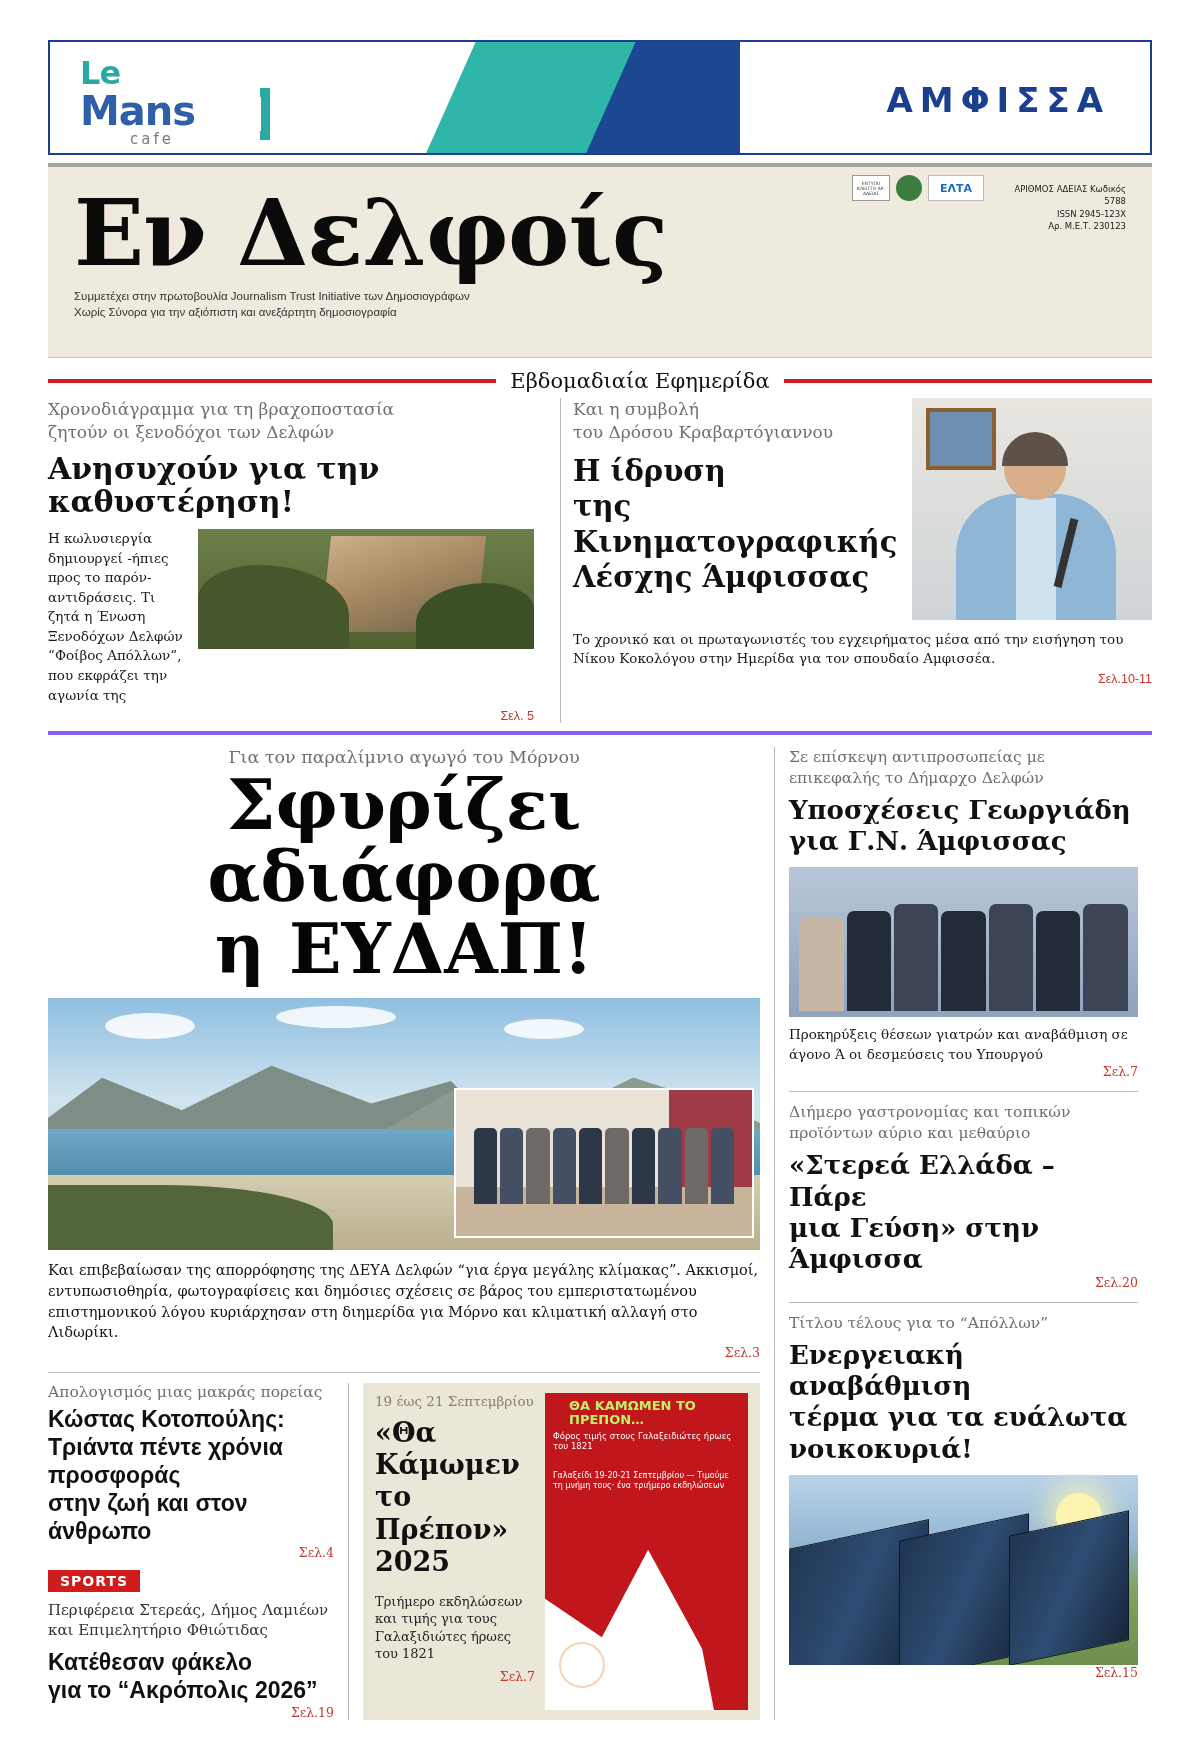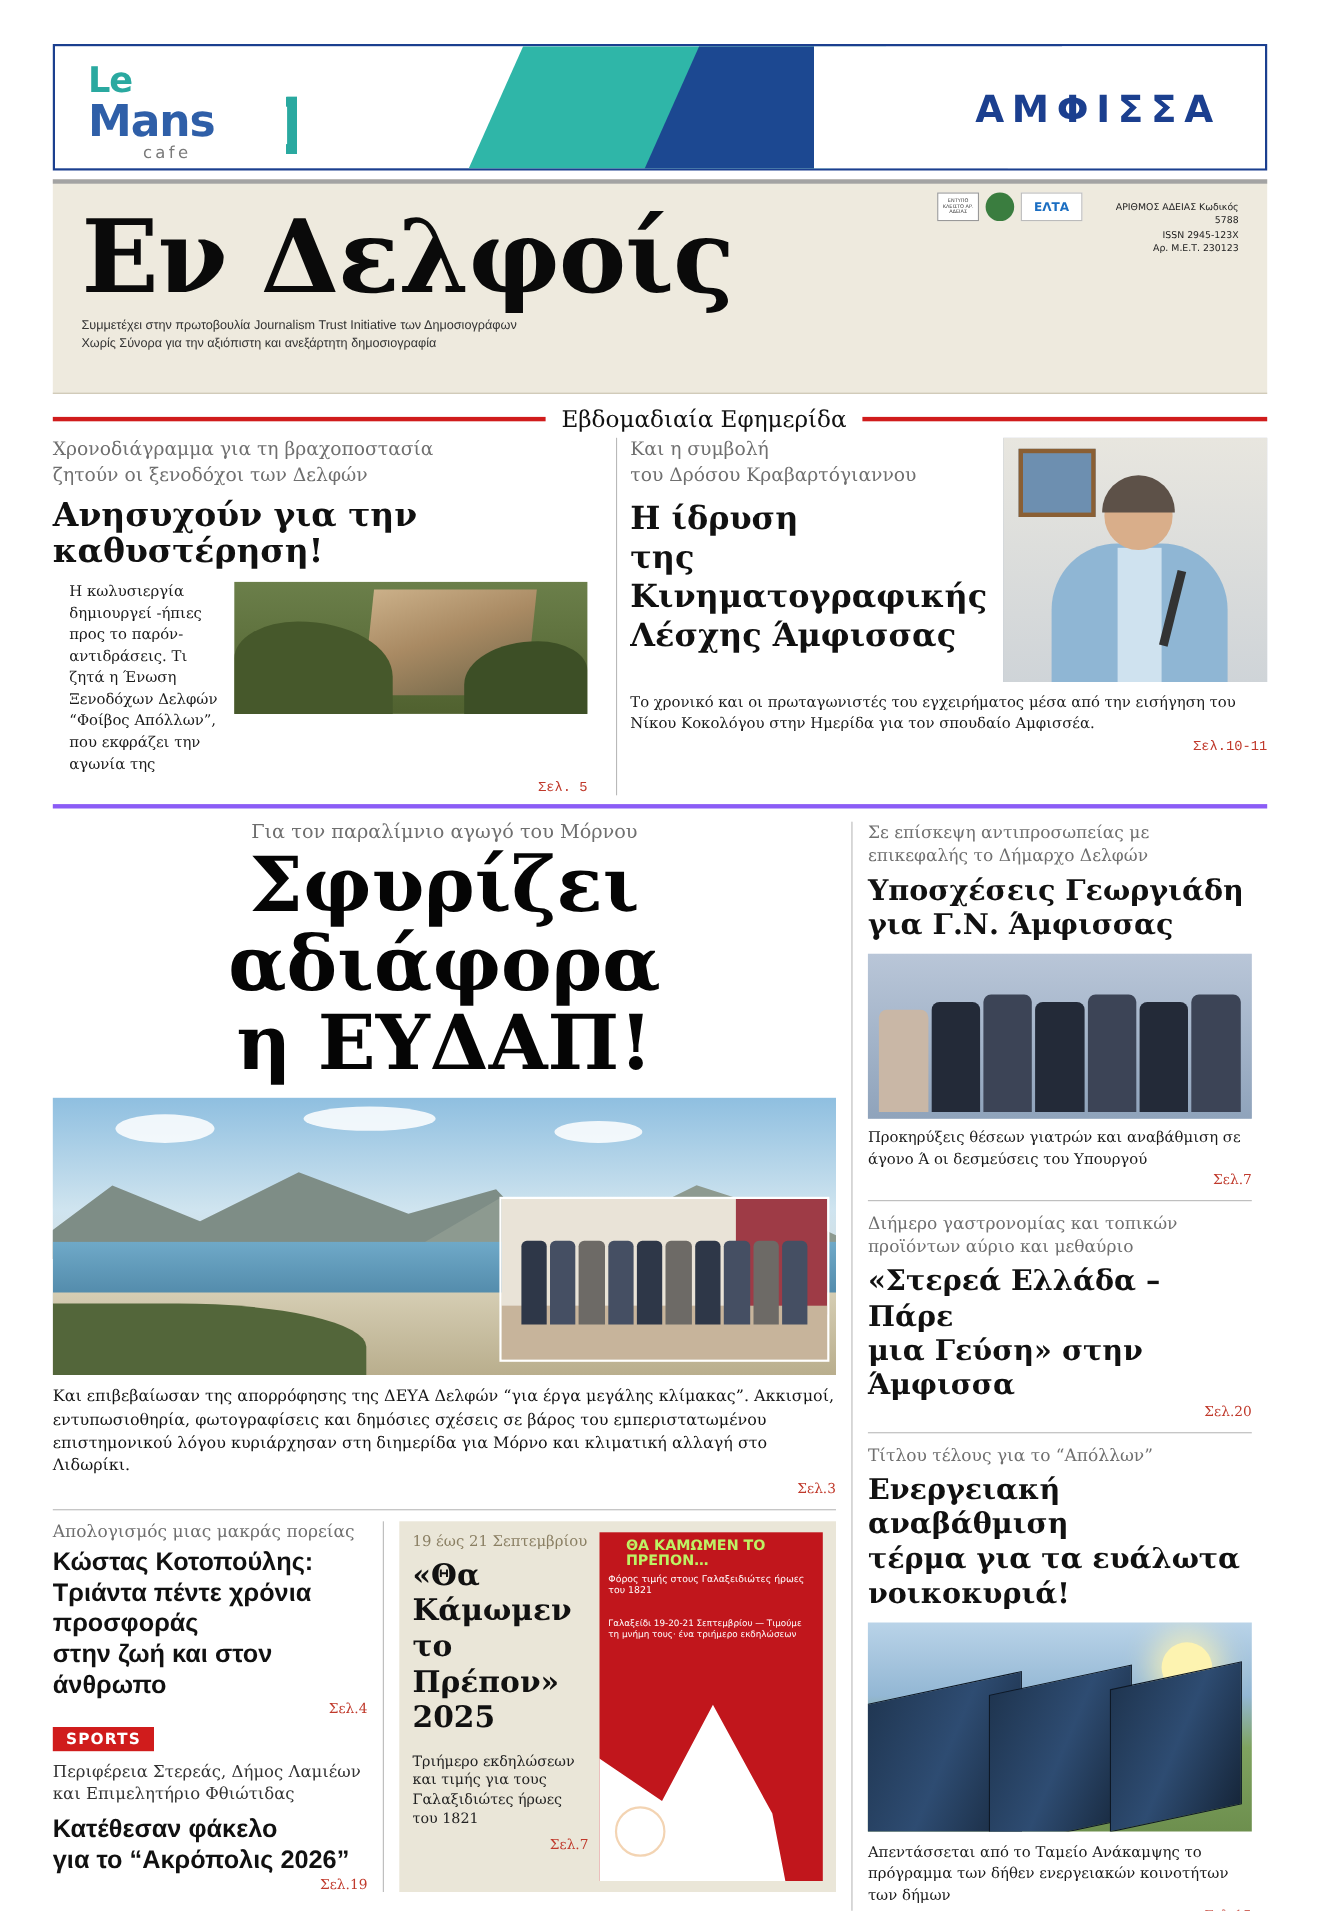--- a/index.html
+++ b/index.html
@@ -138,41 +138,41 @@
   .teaser-right { flex:1; }
   .kicker {
     font-family:"DejaVu Serif", serif;
     font-size: 17px; color:#6f6f6f; line-height: 1.35;
   }
   .teaser-head {
     font-family:"DejaVu Serif", serif; font-weight:bold;
     font-size: 30px; color:#111; line-height:1.12; margin-top: 8px;
   }
   .teaser-body {
-    display:flex; gap: 10px; margin-top: 10px; margin-left: 15px;
+    display:flex; gap: 10px; margin-top: 10px;
   }
   .teaser-text {
     width: 140px;
     font-family:"DejaVu Serif", serif; font-size: 13.5px; line-height: 1.45; color:#1a1a1a;
   }
   .teaser-img-cliff {
     flex:1; height: 120px;
     background:
       linear-gradient(180deg,#6b7f4a 0%, #50612f 100%);
     position:relative; overflow:hidden;
   }
   .cliff-rock {
     position:absolute; left: 38%; top: 6%; width: 46%; height: 80%;
     background: linear-gradient(160deg,#cbb089 0%, #a98a63 45%, #6e6548 100%);
     transform: skewX(-6deg);
   }
   .cliff-bush1 { position:absolute; left:0; bottom:0; width:45%; height:70%; background:#46582b; border-radius: 40% 60% 0 0;}
   .cliff-bush2 { position:absolute; right:0; bottom:0; width:35%; height:55%; background:#3d4f26; border-radius: 60% 40% 0 0;}
   .teaser-sel {
-    font-family:Liberation Mono, monospace; font-size:12.5px; color:#c0392b; text-align:right; margin-top:4px;
+    font-family:Liberation Sans, sans-serif; font-size:12.5px; color:#c0392b; text-align:right; margin-top:4px;
   }
   .teaser-right-head {
     font-family:"DejaVu Serif", serif; font-weight:bold;
     font-size: 29px; line-height:1.22; color:#111; margin-top: 10px;
   }
   .teaser-right-wrap { display:flex; gap: 12px; }
   .teaser-right-col { flex:1; }
   .portrait {
     width: 240px; height: 222px; position:relative; overflow:hidden; background:#b9c3cf;
   }
@@ -519,19 +519,18 @@
         <div class="r-kicker">Τίτλου τέλους για το “Απόλλων”</div>
         <div class="r-head">Ενεργειακή αναβάθμιση</div>
         <div class="r-head" style="margin-top:0">τέρμα για τα ευάλωτα</div>
         <div class="r-head" style="margin-top:0">νοικοκυριά!</div>
         <div class="solar">
           <div class="sun"></div>
           <div class="panel" style="left:-10px; top:60px; width:150px; height:150px;"></div>
           <div class="panel" style="left:110px; top:52px; width:130px; height:140px;"></div>
           <div class="panel" style="left:220px; top:48px; width:120px; height:130px;"></div>
         </div>
-        <div class="r-foot">Απεντάσσεται από το Ταμείο Ανάκαμψης το πρόγραμμα των δήθεν ενεργειακών κοινοτήτων των δήμων</div>
         <div class="sel-red">Σελ.15</div>
       </div>
     </div>
   </div>
 
 </div>
 
 </body></html>

